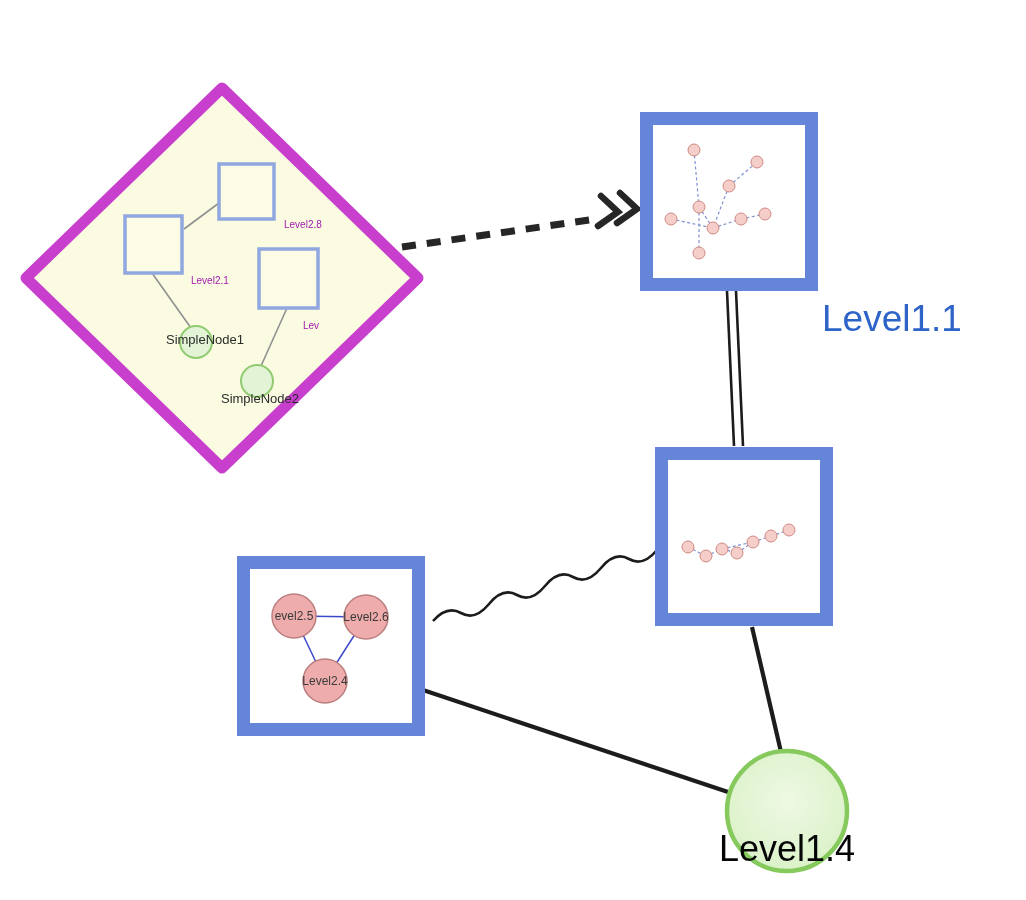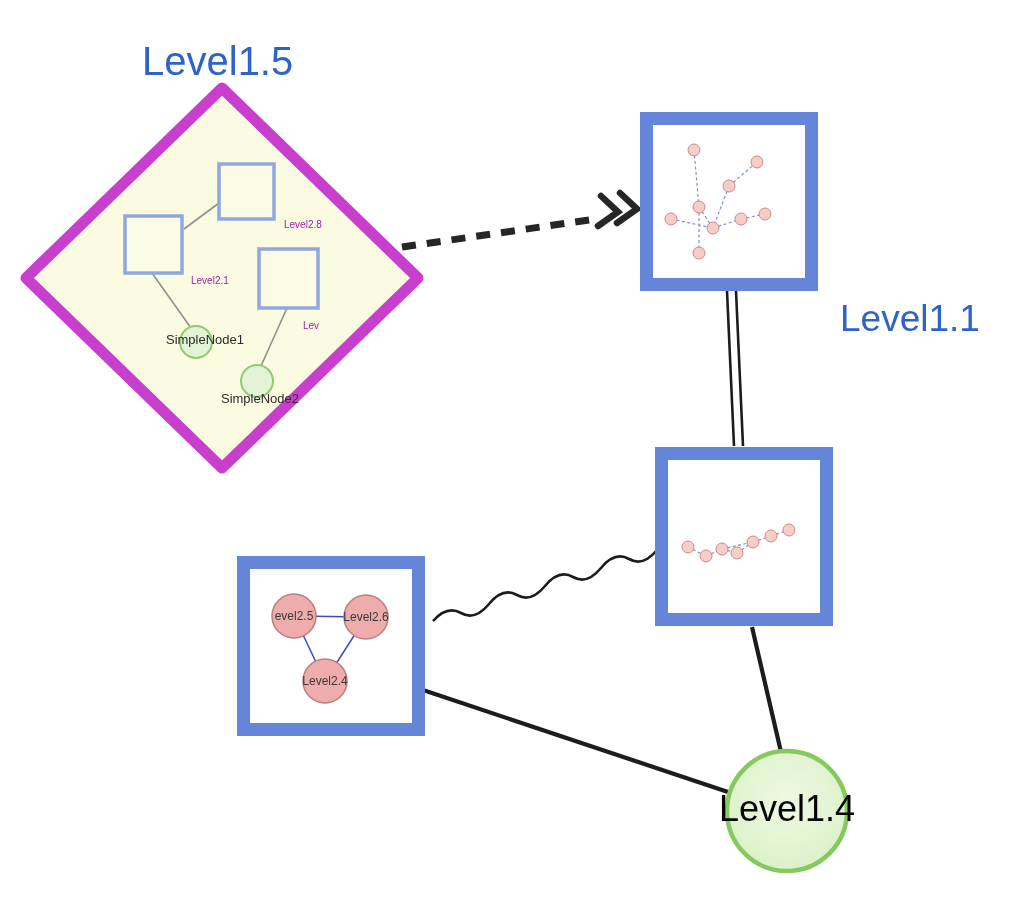--- a/index.html
+++ b/index.html
@@ -8,21 +8,21 @@
     width: 1026px;
     height: 900px;
     background: #ffffff;
     overflow: hidden;
     font-family: "Liberation Sans", sans-serif;
   }
   .canvas > svg { position: absolute; left: 0; top: 0; }
   .lbl { position: absolute; line-height: 1.05; white-space: nowrap; z-index: 5; }
   .lbl-big  { font-size: 37px; color: #2e63c8; }
   .lbl-huge { font-size: 40px; color: #2e63c8; }
-  .lbl-black{ font-size: 36px; color: #060606; text-align: center; }
+  .lbl-black{ font-size: 36px; color: #060606; text-align: center; margin-top: 40px; }
   .lbl-sub  { font-size: 10px; color: #a21caf; }
   .lbl-node { font-size: 13px; color: #2b2b2b; text-align: center; }
   .lbl-tiny { font-size: 12px; color: #3a3a3a; text-align: center; }
 </style>
 </head>
 <body>
 
 <div class="canvas">
 
   <svg width="1026" height="900" viewBox="0 0 1026 900">
@@ -112,22 +112,21 @@
       <line x1="294" y1="616" x2="325" y2="681"></line>
       <line x1="366" y1="617" x2="325" y2="681"></line>
     </g>
     <circle cx="294" cy="616" r="22" fill="#efacac" stroke="#bc7f7f" stroke-width="1.5"></circle>
     <circle cx="366" cy="617" r="22" fill="#efacac" stroke="#bc7f7f" stroke-width="1.5"></circle>
     <circle cx="325" cy="681" r="22" fill="#efacac" stroke="#bc7f7f" stroke-width="1.5"></circle>
 
     <circle cx="787" cy="811" r="60" fill="url(#greenBall)" stroke="#86c95d" stroke-width="4.5"></circle>
   </svg>
 
-  <div class="lbl lbl-huge" style="left:142px; top:40px;">Level1.5</div>
-  <div class="lbl lbl-big" style="left:822px; top:300px;margin-left:18px;">Level1.1</div>
+  <div class="lbl lbl-big" style="left:822px; top:300px;">Level1.1</div>
   <div class="lbl lbl-black" style="left:687px; top:790px; width:200px;">Level1.4</div>
 
   <div class="lbl lbl-sub" style="left:284px; top:220px;">Level2.8</div>
   <div class="lbl lbl-sub" style="left:191px; top:276px;">Level2.1</div>
   <div class="lbl lbl-sub" style="left:303px; top:308px;margin-top:13px;">Lev</div>
 
   <div class="lbl lbl-node" style="left:156px; top:333px; width:98px;">SimpleNode1</div>
   <div class="lbl lbl-node" style="left:211px; top:392px; width:98px;">SimpleNode2</div>
 
   <div class="lbl lbl-tiny" style="left:254px; top:610px; width:80px;">evel2.5</div>

